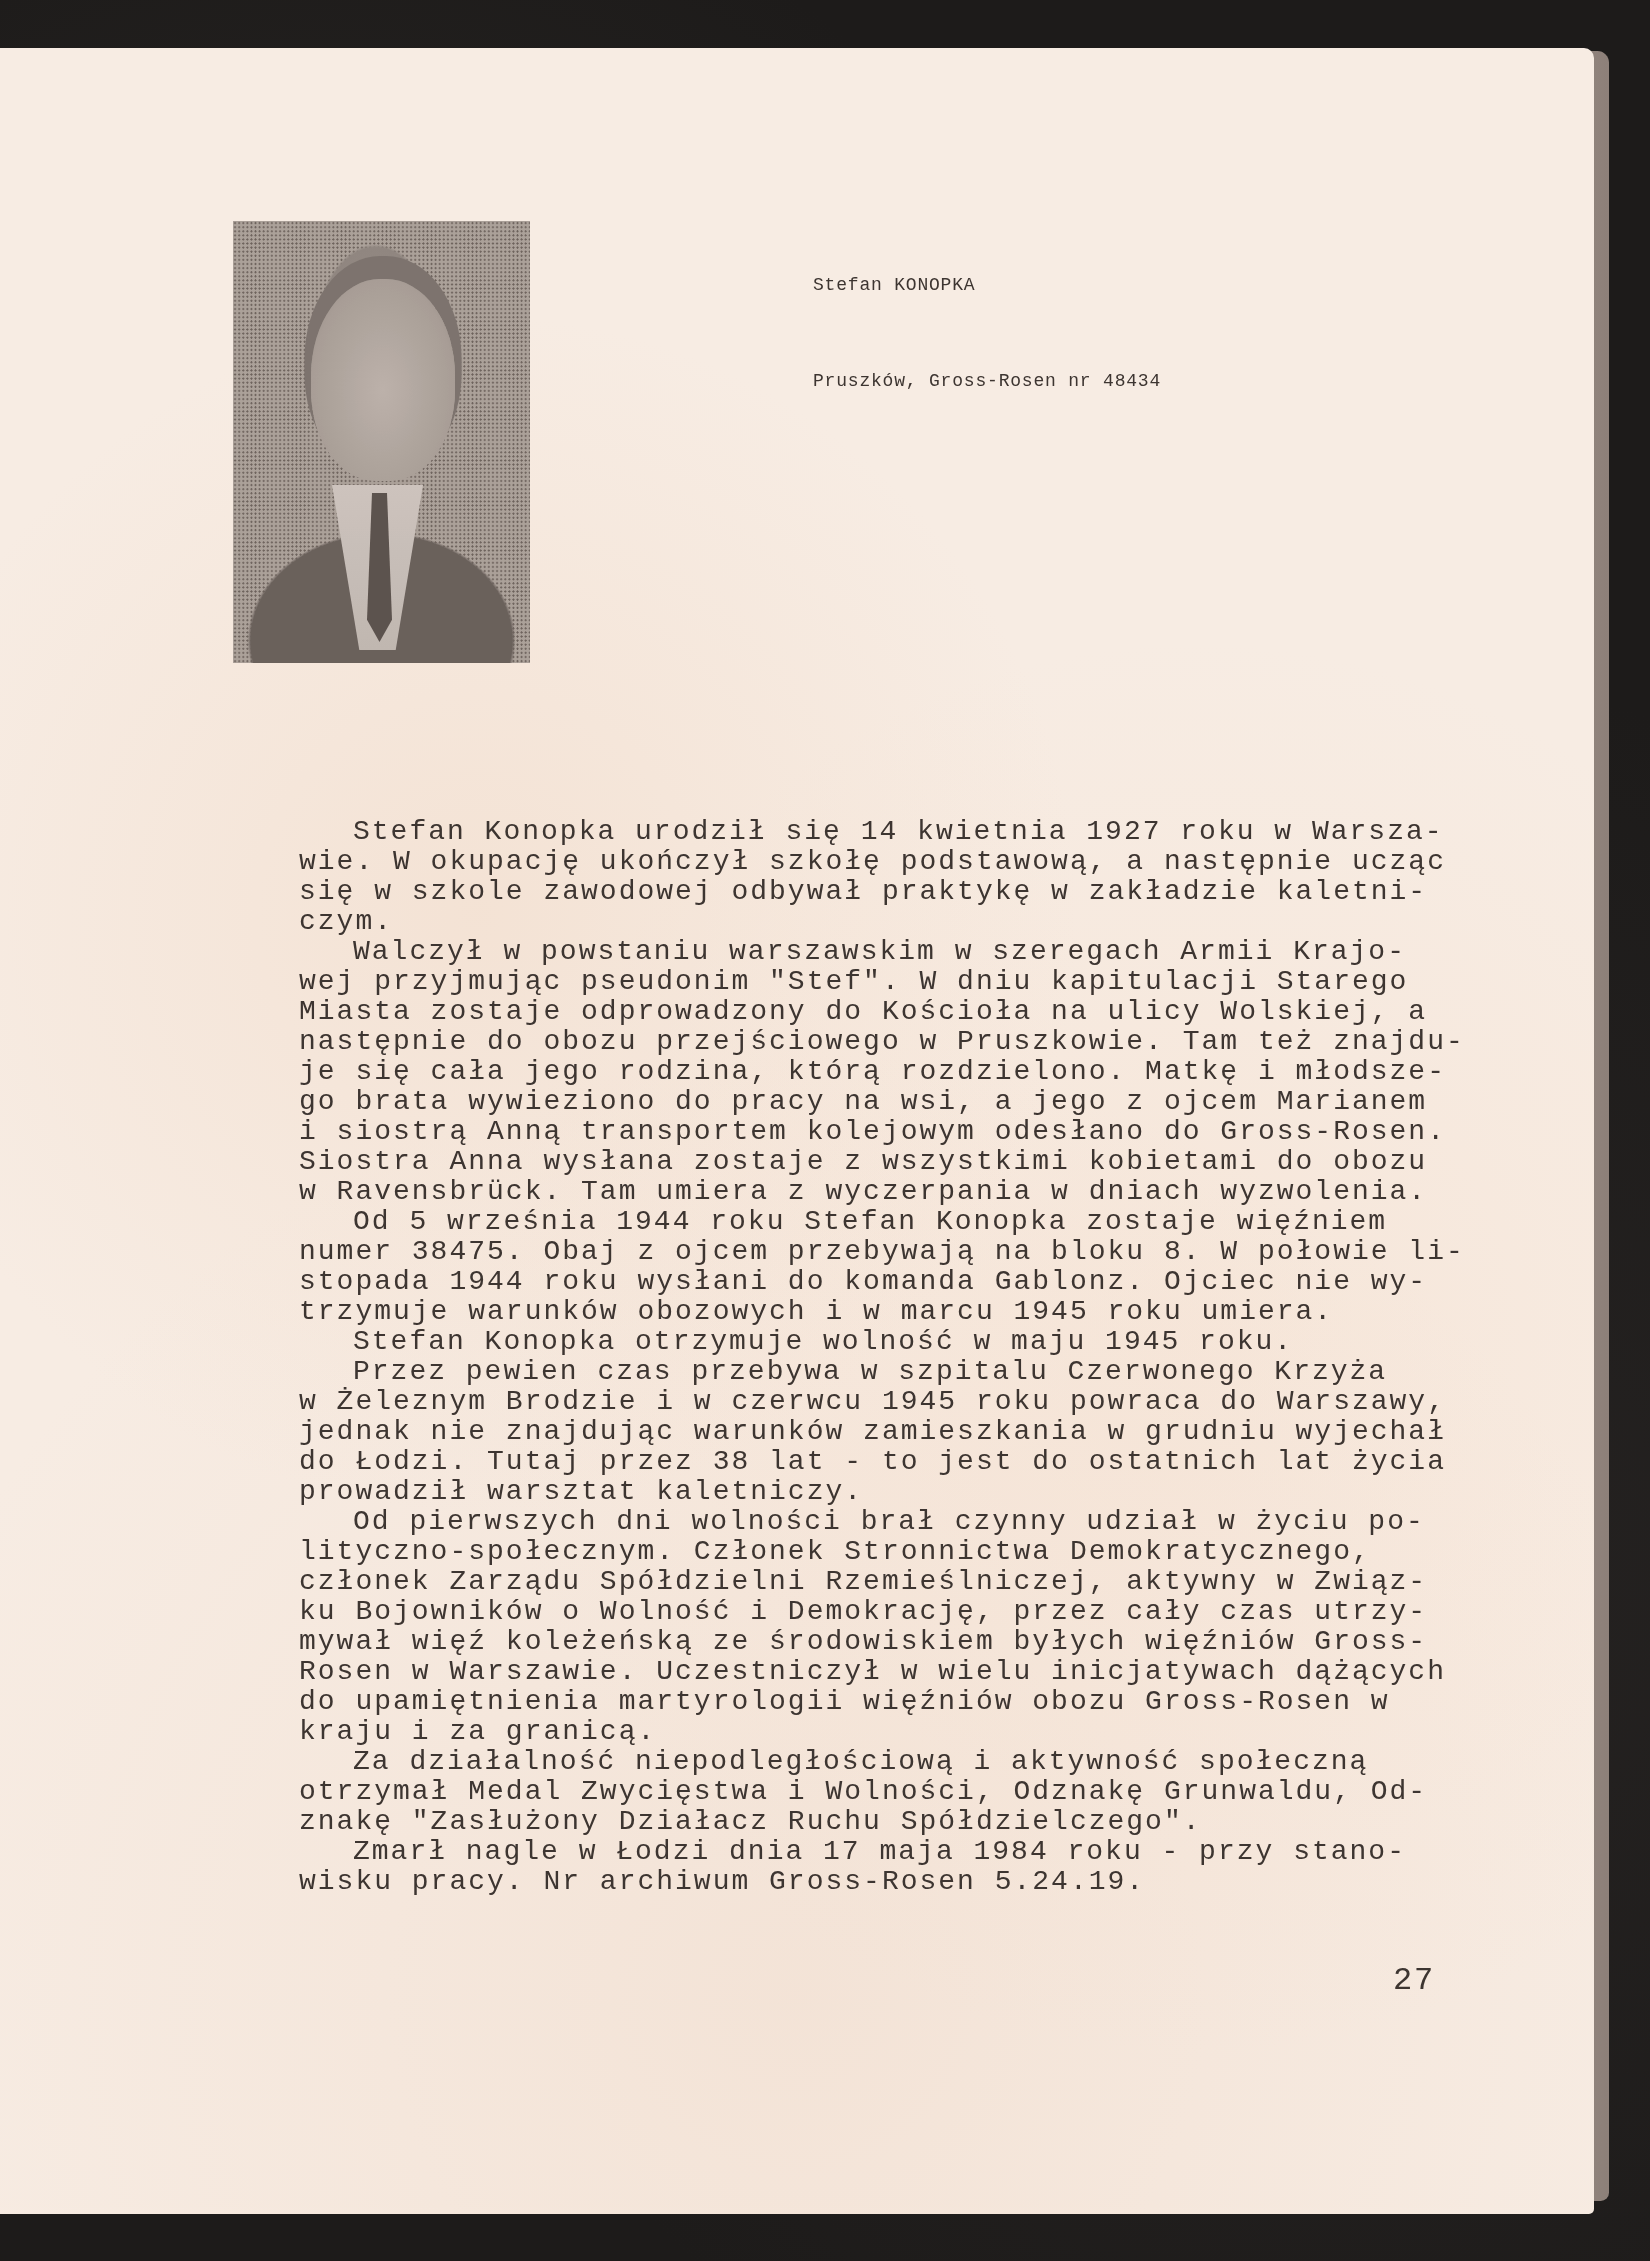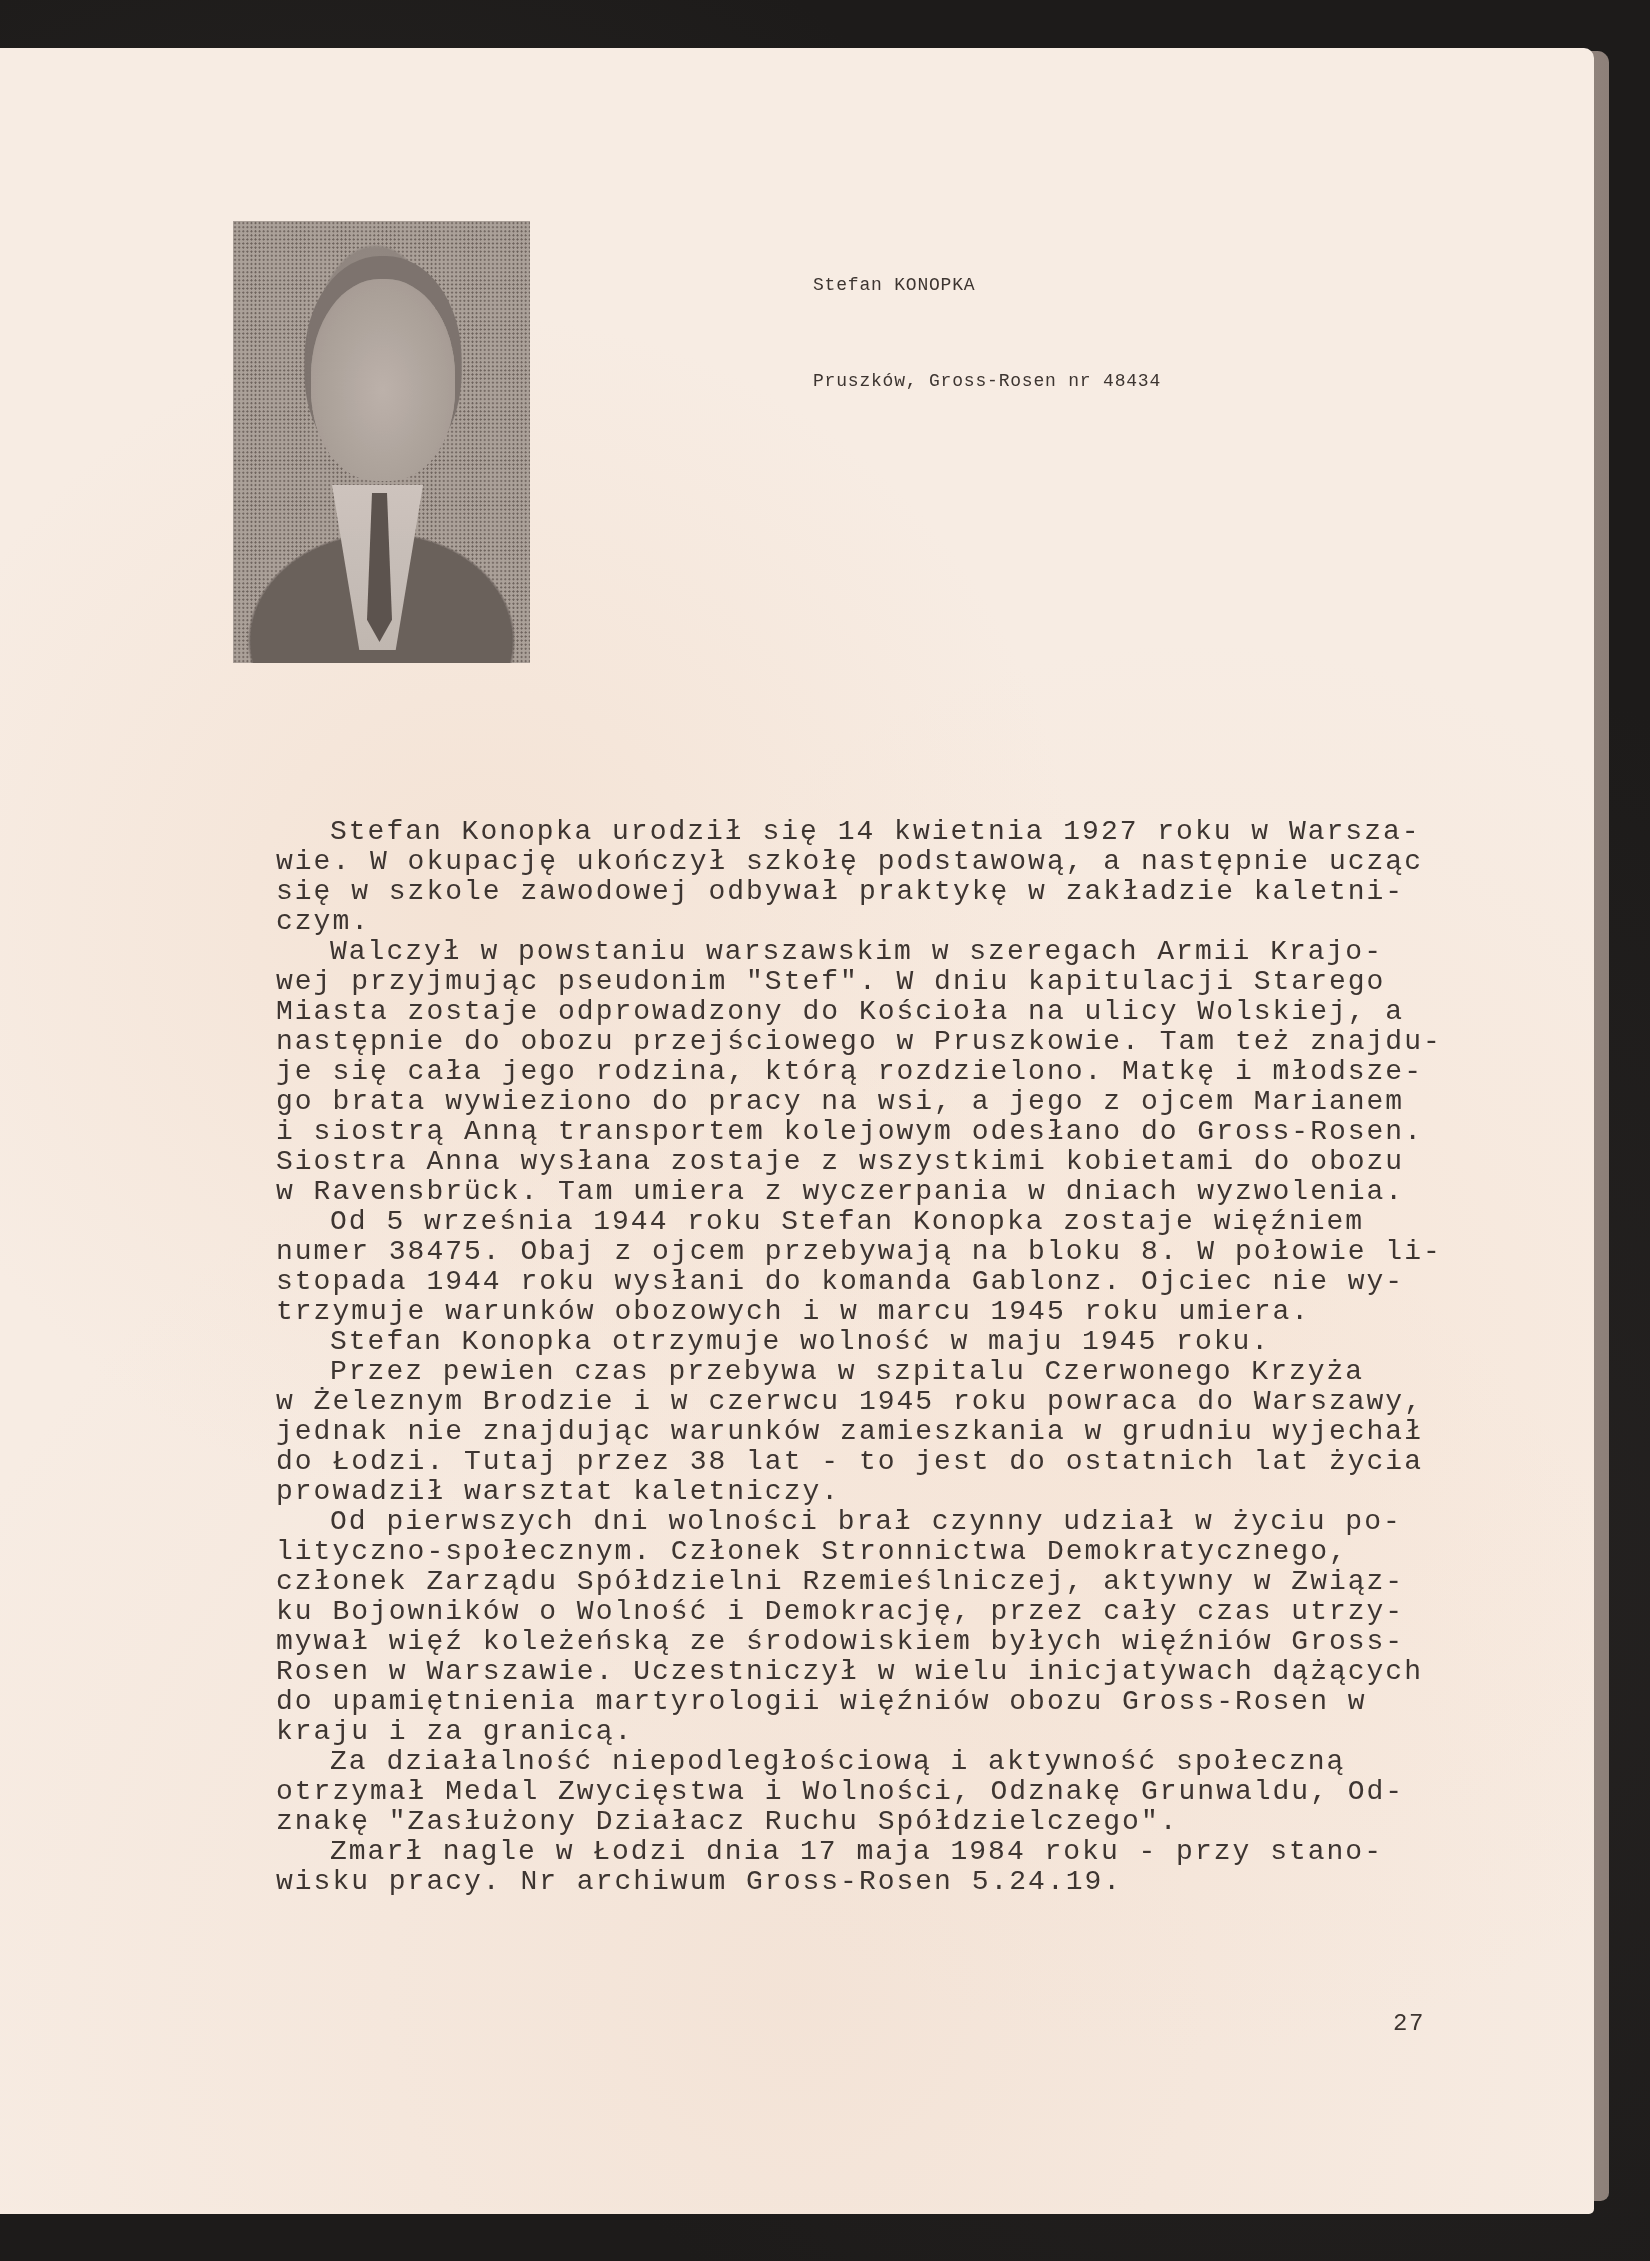--- a/index.html
+++ b/index.html
@@ -66,24 +66,24 @@
       white-space: pre;
     }
     .header {
       left: 813px; top: 205px; font-size: 18px; line-height: 32px;
       letter-spacing: 0.8px;
     }
     .body {
       left: 276px; top: 817px; font-size: 28px; line-height: 30px;
       letter-spacing: 2px;
     }
-    .body .line { display: block; height: 30px; }
+    .body .line { display: block; height: 30px; margin-left: 23px; }
     .body .line.indent { padding-left: 54px; }
     .page-number {
-      left: 1393px; top: 1962px; font-size: 24px; letter-spacing: 1.7px; margin-top: 48px;
+      left: 1393px; top: 1962px; font-size: 32px; letter-spacing: 1.7px;
     }
   </style>
 </head>
 <body>
 
 <div class="backdrop"></div>
 <div class="page-stack"></div>
 <div class="left-leaf"></div>
 
 <div class="page"></div>

